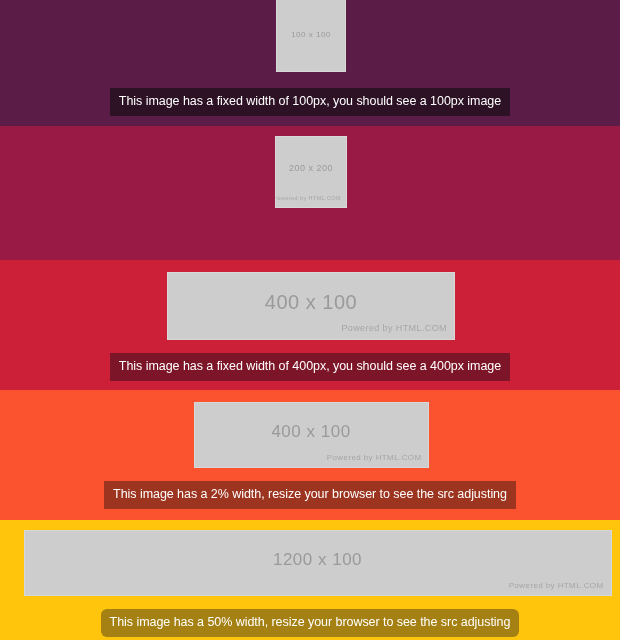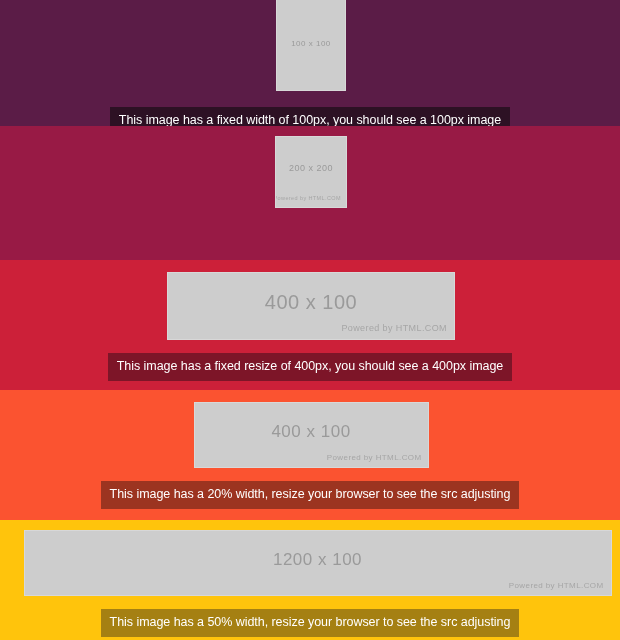--- a/index.html
+++ b/index.html
@@ -61,21 +61,21 @@
     right: 6px;
     bottom: 4px;
     color: #a6a6a6;
     white-space: nowrap;
     letter-spacing: 0.4px;
   }
 
   
   .ph-1 {
     width: 70px;
-    height: 91px;
+    height: 72px;
     margin-top: 0px;
     margin-left: 2px;
     border-top: none;
   }
   .ph-1 .dims { font-size: 8px; top: 48%; }
 
   
   .ph-2 {
     width: 72px;
     height: 72px;
@@ -123,21 +123,21 @@
     padding: 7px 9px 8px 9px;
     white-space: nowrap;
     box-sizing: border-box;
     flex: none;
     letter-spacing: -0.05px;
   }
   .cap-1 { background: #2d1124; margin-top: 16px; }
   .cap-2 { background: #5d1030; margin-top: 14px; }
   .cap-3 { background: #7d1528; margin-top: 13px; }
   .cap-4 { background: #9c3420; margin-top: 13px; }
-  .cap-5 { background: #a58012; margin-top: 13px; }
+  .cap-5 { background: #a58012; margin-top: 13px; border-radius: 6px; }
 </style>
 </head>
 <body>
 
 <div class="page">
 
   <div class="section sec-1">
     <div class="img-ph ph-1">
       <div class="dims">100 x 100</div>
     </div>
@@ -149,29 +149,29 @@
       <div class="dims">200 x 200</div>
       <div class="powered">Powered by HTML.COM</div>
     </div>
   </div>
 
   <div class="section sec-3">
     <div class="img-ph ph-3">
       <div class="dims">400 x 100</div>
       <div class="powered">Powered by HTML.COM</div>
     </div>
-    <div class="caption cap-3">This image has a fixed resize of 400px, you should see a 400px image</div>
+    <div class="caption cap-3">This image has a fixed width of 400px, you should see a 400px image</div>
   </div>
 
   <div class="section sec-4">
     <div class="img-ph ph-4">
       <div class="dims">400 x 100</div>
       <div class="powered">Powered by HTML.COM</div>
     </div>
-    <div class="caption cap-4">This image has a 20% width, resize your browser to see the src adjusting</div>
+    <div class="caption cap-4">This image has a 2% width, resize your browser to see the src adjusting</div>
   </div>
 
   <div class="section sec-5">
     <div class="img-ph ph-5">
       <div class="dims">1200 x 100</div>
       <div class="powered">Powered by HTML.COM</div>
     </div>
     <div class="caption cap-5">This image has a 50% width, resize your browser to see the src adjusting</div>
   </div>
 

